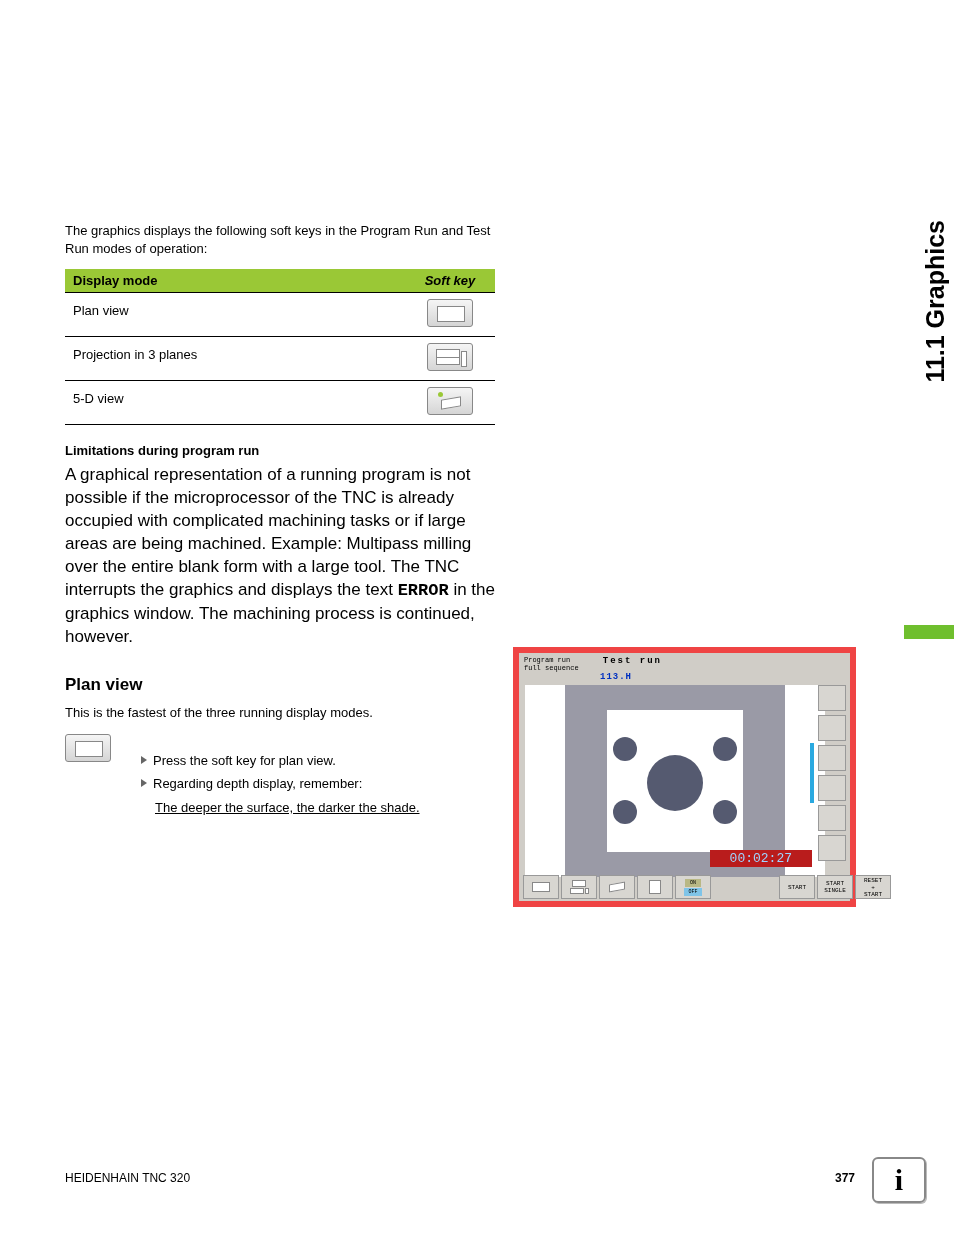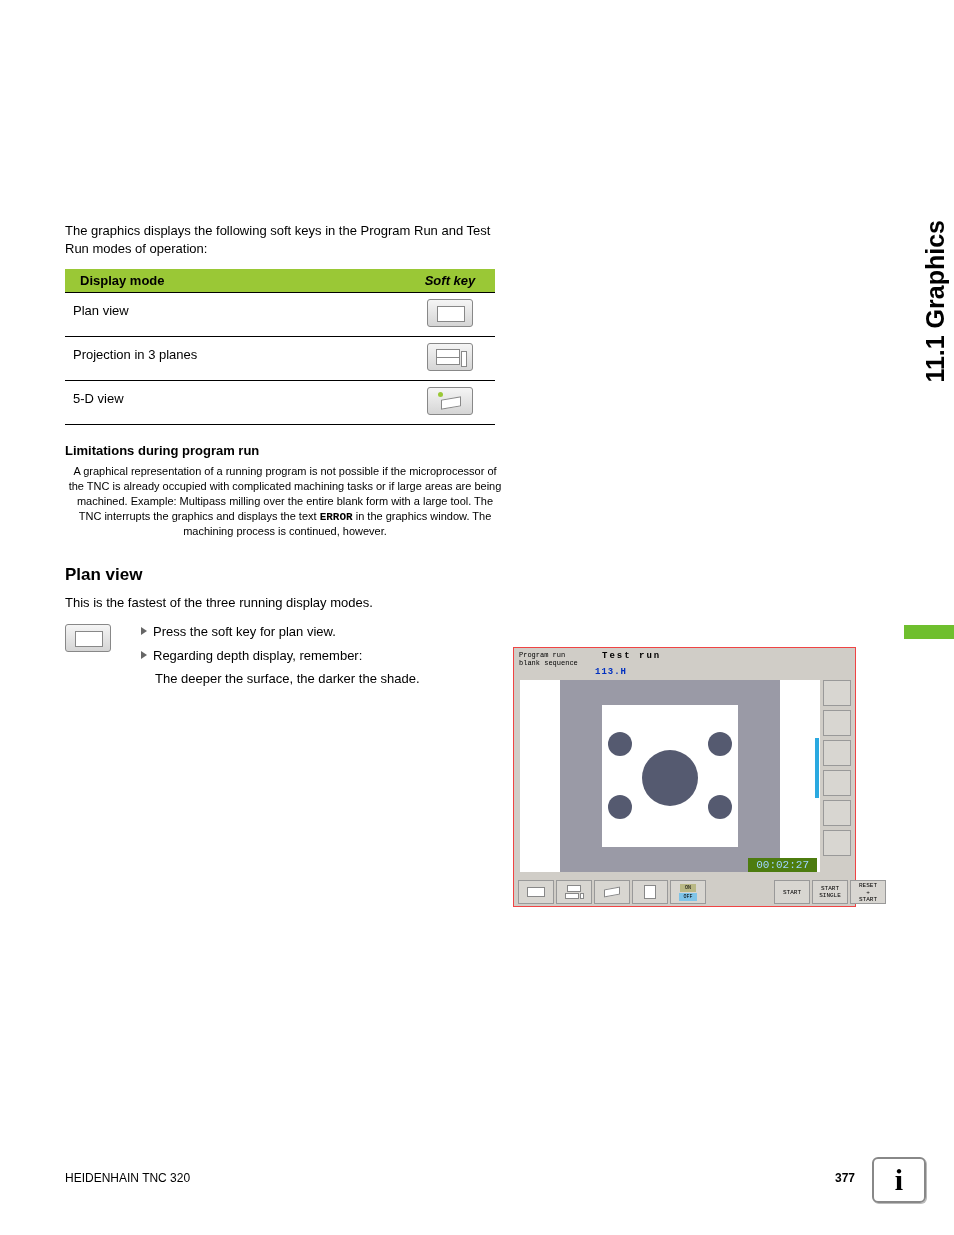--- a/index.html
+++ b/index.html
@@ -18,21 +18,21 @@
     width: 820px;
   }
   h2 { font-size: 17px; font-weight: bold; margin-bottom: 10px; }
   .intro { font-size: 13px; line-height: 1.35; margin-bottom: 12px; width: 430px; }
   table.display-modes { width: 430px; border-collapse: collapse; margin-bottom: 18px; }
   table.display-modes th {
     background: #9ac836;
     text-align: left;
     font-size: 13px;
     font-weight: bold;
-    padding: 4px 15px;
+    padding: 4px 8px;
     border-bottom: 1px solid #000;
   }
   table.display-modes th.softkey { text-align: center; width: 90px; font-style: italic; }
   table.display-modes td {
     font-size: 13px;
     padding: 10px 8px;
     border-bottom: 1px solid #000;
     vertical-align: top;
   }
   table.display-modes td.icon-cell { text-align: center; vertical-align: middle; padding: 6px 8px; }
@@ -65,29 +65,29 @@
     position:absolute; left:13px; top:10px;
     width:20px; height:10px;
     border:1px solid #888; background:#fff;
     transform: skewY(-10deg);
   }
   .key-3d-dot {
     position:absolute; left:10px; top:4px;
     width:5px; height:5px; border-radius:50%; background:#9ac836;
   }
   .subhead { font-size: 13px; font-weight: bold; margin-bottom: 6px; }
-  .para { font-size: 11px; line-height: 1.35; width: 440px; margin-bottom: 16px; text-align: center; }
+  .para { font-size: 17px; line-height: 1.35; width: 440px; margin-bottom: 16px; }
   .inline-code { font-family: "Courier New", monospace; font-weight: bold; }
   h2.planview { margin-top: 26px; margin-bottom: 10px; }
   .plan-intro { font-size: 13px; margin-bottom: 12px; }
   .plan-row { display: flex; align-items: flex-start; }
   .plan-key { flex-shrink: 0; margin-right: 30px; margin-top: 2px; }
-  .bullets { font-size: 13px; line-height: 1.5; }
+  .bullets { font-size: 13px; line-height: 1.5; margin-top: 19px; }
   .bullets .b { margin-bottom: 4px; }
-  .bullets .indent { margin-left: 14px; margin-top: 4px; }
+  .bullets .indent { margin-left: 14px; margin-top: 4px; text-decoration: underline; }
   .tri { display:inline-block; width:0; height:0;
     border-top:4px solid transparent; border-bottom:4px solid transparent;
     border-left:6px solid #666; margin-right:6px; vertical-align: 1px;
   }
 
   
   .side-tab {
     position: absolute; right: 0; top: 220px;
     writing-mode: vertical-rl; transform: rotate(180deg);
     font-size: 25px; font-weight: bold;
@@ -97,21 +97,21 @@
     position: absolute; right: 0; top: 625px;
     width: 50px; height: 14px; background: #6fbf2e;
   }
 
   
   .screenshot {
     position: absolute;
     left: 513px; top: 647px;
     width: 343px; height: 260px;
     background: #d0cdc7;
-    border: 1px solid #ef4444;
+    border: 6px solid #ef4444;
     font-size: 7px; font-family: "Courier New", monospace;
   }
   .ss-header { padding: 3px 5px; }
   .ss-header .left { display:inline-block; vertical-align: top; font-size:7px; }
   .ss-header .right { display:inline-block; margin-left: 20px; font-weight: bold; letter-spacing: 2px; font-size: 9px; }
   .ss-file { color: #0030c0; font-size: 9px; letter-spacing: 1px; font-weight: bold; margin-left: 76px; }
   .ss-main {
     position: absolute; left: 6px; top: 32px;
     width: 300px; height: 192px;
     background: #fff;
@@ -123,21 +123,21 @@
   .ss-rightcol {
     position:absolute; right:4px; top:32px;
     width:28px; height:192px;
     display:flex; flex-direction:column; gap:4px;
   }
   .ss-rightcol div {
     border:1px solid #999; background:#d8d6d1; height:26px;
   }
   .ss-timer {
     position:absolute; right:38px; bottom:34px;
-    background:#4d7c0f; color:#9fd4ff; font-size:11px; padding:1px 8px;
+    background:#b91c1c; color:#9fd4ff; font-size:13px; padding:1px 20px;
   }
   .ss-softkeys {
     position:absolute; left:4px; bottom:2px;
     display:flex; gap:2px;
   }
   .ss-sk { width:36px; height:24px; border:1px solid #999; background:#d8d6d1; font-size:6px; text-align:center; display:flex; align-items:center; justify-content:center; flex-direction:column; }
   .ss-sk-inner-rect { width:18px; height:10px; border:1px solid #888; background:#fff; }
   .ss-blue-ind { position:absolute; right:36px; top:90px; width:4px; height:60px; background:#2aa9e0; }
 
   
@@ -222,21 +222,21 @@
       <div class="b"><span class="tri"></span><span>Regarding depth display, remember:</span></div>
       <div class="indent">The deeper the surface, the darker the shade.</div>
     </div>
   </div>
 </div>
 
 <div class="screenshot">
   <div class="ss-header">
     <div class="left">
       <span>Program run</span><br>
-      <span>blank sequence</span>
+      <span>full sequence</span>
     </div>
     <div class="right">Test run</div>
     <div class="ss-file">113.H</div>
   </div>
 
   <div class="ss-main">
     <div class="ss-block" style="left:40px; top:0; width:42px; height:192px;"></div>
     <div class="ss-block" style="left:218px; top:0; width:42px; height:192px;"></div>
     <div class="ss-block" style="left:82px; top:0; width:136px; height:25px;"></div>
     <div class="ss-block" style="left:82px; bottom:0; width:136px; height:25px;"></div>

